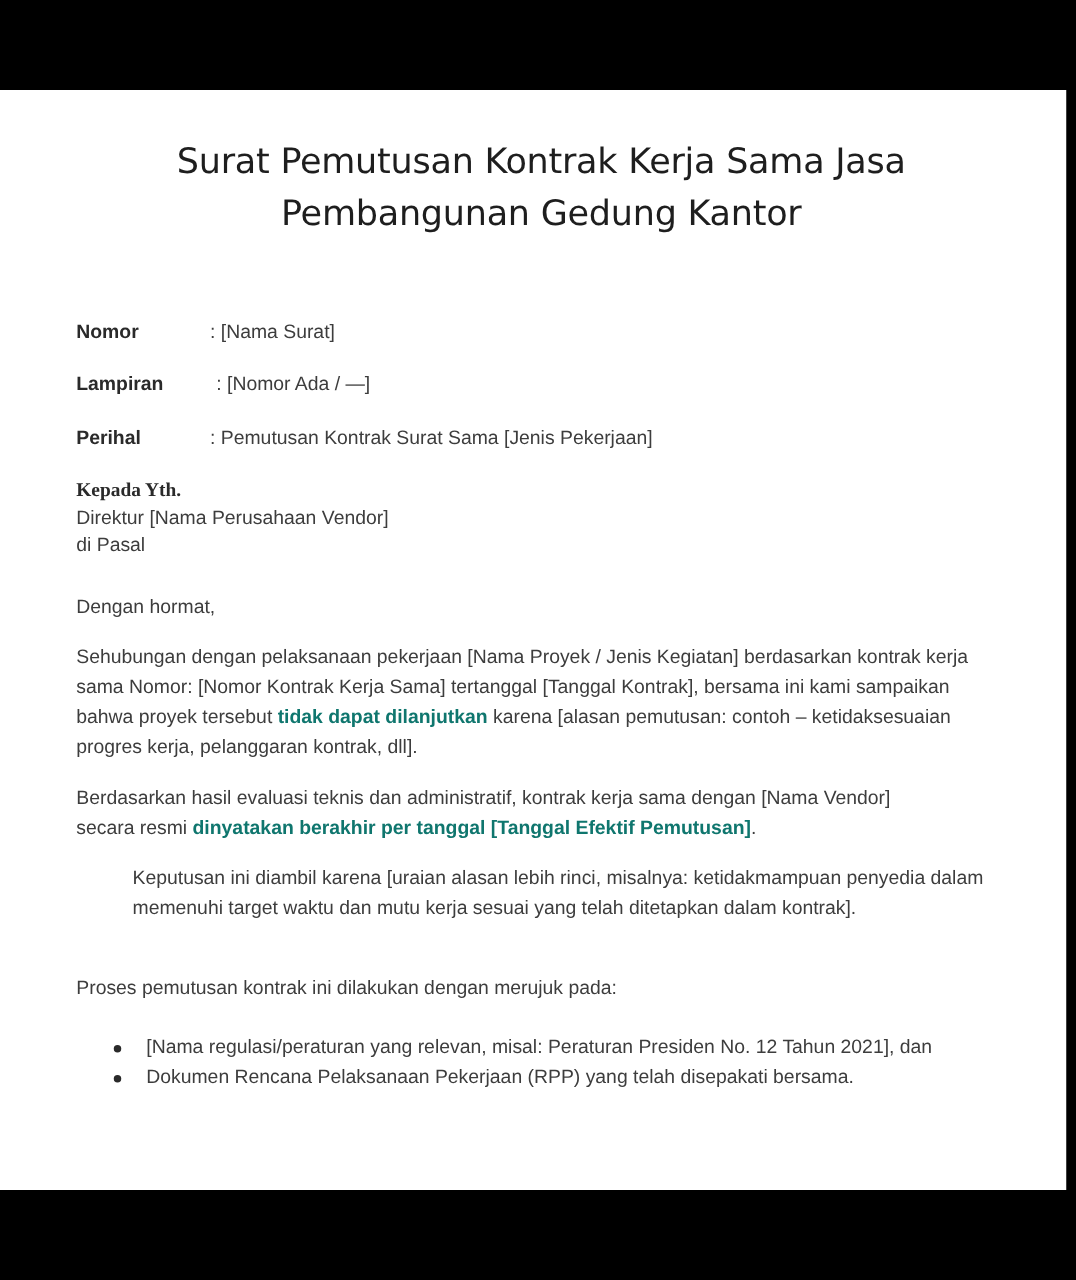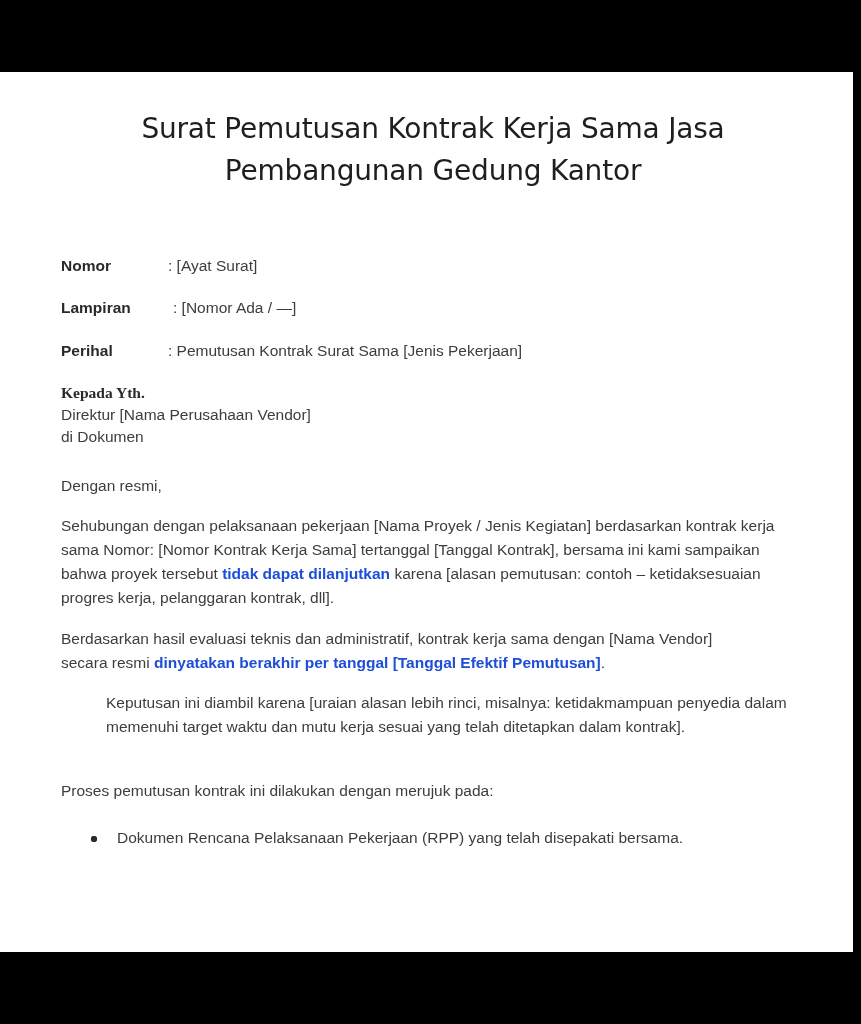--- a/index.html
+++ b/index.html
@@ -68,21 +68,21 @@
       width: 760px;
       line-height: 24px;
     }
     .recipient-heading {
       font-weight: bold;
       color: #2a2a2a;
       font-family: Liberation Serif, serif;
     }
     .strong {
       font-weight: bold;
-      color: #1d4ed8;
+      color: #0f766e;
     }
     .para {
       margin: 0;
     }
     ul.refs {
       list-style: none;
       margin: 0;
       padding: 0;
     }
     ul.refs li {
@@ -106,50 +106,51 @@
 <div class="page">
   <h1 class="title">
     <span>Surat Pemutusan Kontrak Kerja Sama Jasa</span><br>
     <span>Pembangunan Gedung Kantor</span>
   </h1>
 
   <div class="content">
 
     <div class="meta-row" style="top:183px;">
       <span class="meta-label">Nomor</span>
-      <span class="meta-value" style="left:107px;">: [Ayat Surat]</span>
+      <span class="meta-value" style="left:107px;">: [Nama Surat]</span>
     </div>
     <div class="meta-row" style="top:225px;">
       <span class="meta-label">Lampiran</span>
       <span class="meta-value" style="left:112px;">: [Nomor Ada / —]</span>
     </div>
     <div class="meta-row" style="top:268px;">
       <span class="meta-label">Perihal</span>
       <span class="meta-value" style="left:107px;">: Pemutusan Kontrak Surat Sama [Jenis Pekerjaan]</span>
     </div>
 
     <div class="block" style="top:310px; line-height:22px;">
       <div class="recipient-heading">Kepada Yth.</div>
       <div>Direktur [Nama Perusahaan Vendor]</div>
-      <div>di Dokumen</div>
+      <div>di Pasal</div>
     </div>
 
-    <div class="block" style="top:402px;">Dengan resmi,</div>
+    <div class="block" style="top:402px;">Dengan hormat,</div>
 
     <p class="block para" style="top:442px; width:740px;"><span>Sehubungan dengan pelaksanaan pekerjaan [Nama Proyek / Jenis Kegiatan] berdasarkan kontrak kerja sama Nomor: [Nomor Kontrak Kerja Sama] tertanggal [Tanggal Kontrak], bersama ini kami sampaikan bahwa proyek tersebut </span><span class="strong">tidak dapat dilanjutkan</span><span> karena [alasan pemutusan: contoh – ketidaksesuaian progres kerja, pelanggaran kontrak, dll].</span></p>
 
     <p class="block para" style="top:555px; width:700px;"><span>Berdasarkan hasil evaluasi teknis dan administratif, kontrak kerja sama dengan [Nama Vendor] secara resmi </span><span class="strong">dinyatakan berakhir per tanggal [Tanggal Efektif Pemutusan]</span><span>.</span></p>
 
     <p class="block para" style="top:619px; width:700px;margin-left:45px;">Keputusan ini diambil karena [uraian alasan lebih rinci, misalnya: ketidakmampuan penyedia dalam memenuhi target waktu dan mutu kerja sesuai yang telah ditetapkan dalam kontrak].</p>
 
     <p class="block para" style="top:707px;">Proses pemutusan kontrak ini dilakukan dengan merujuk pada:</p>
 
     <ul class="block refs" style="top:754px;">
       <li>
         <span class="bullet"></span>
+        <span>[Nama regulasi/peraturan yang relevan, misal: Peraturan Presiden No. 12 Tahun 2021], dan</span>
       </li>
       <li>
         <span class="bullet"></span>
         <span>Dokumen Rencana Pelaksanaan Pekerjaan (RPP) yang telah disepakati bersama.</span>
       </li>
     </ul>
 
   </div>
 </div>
 

